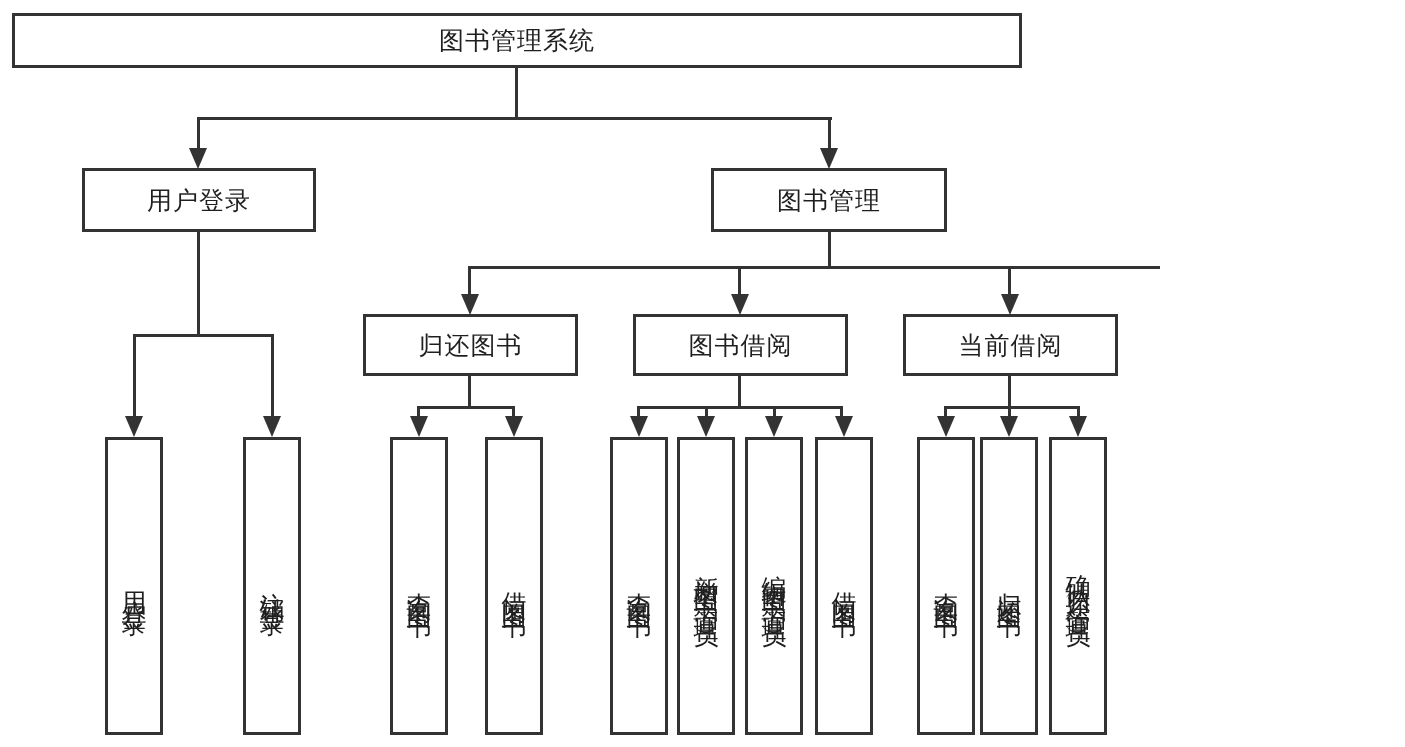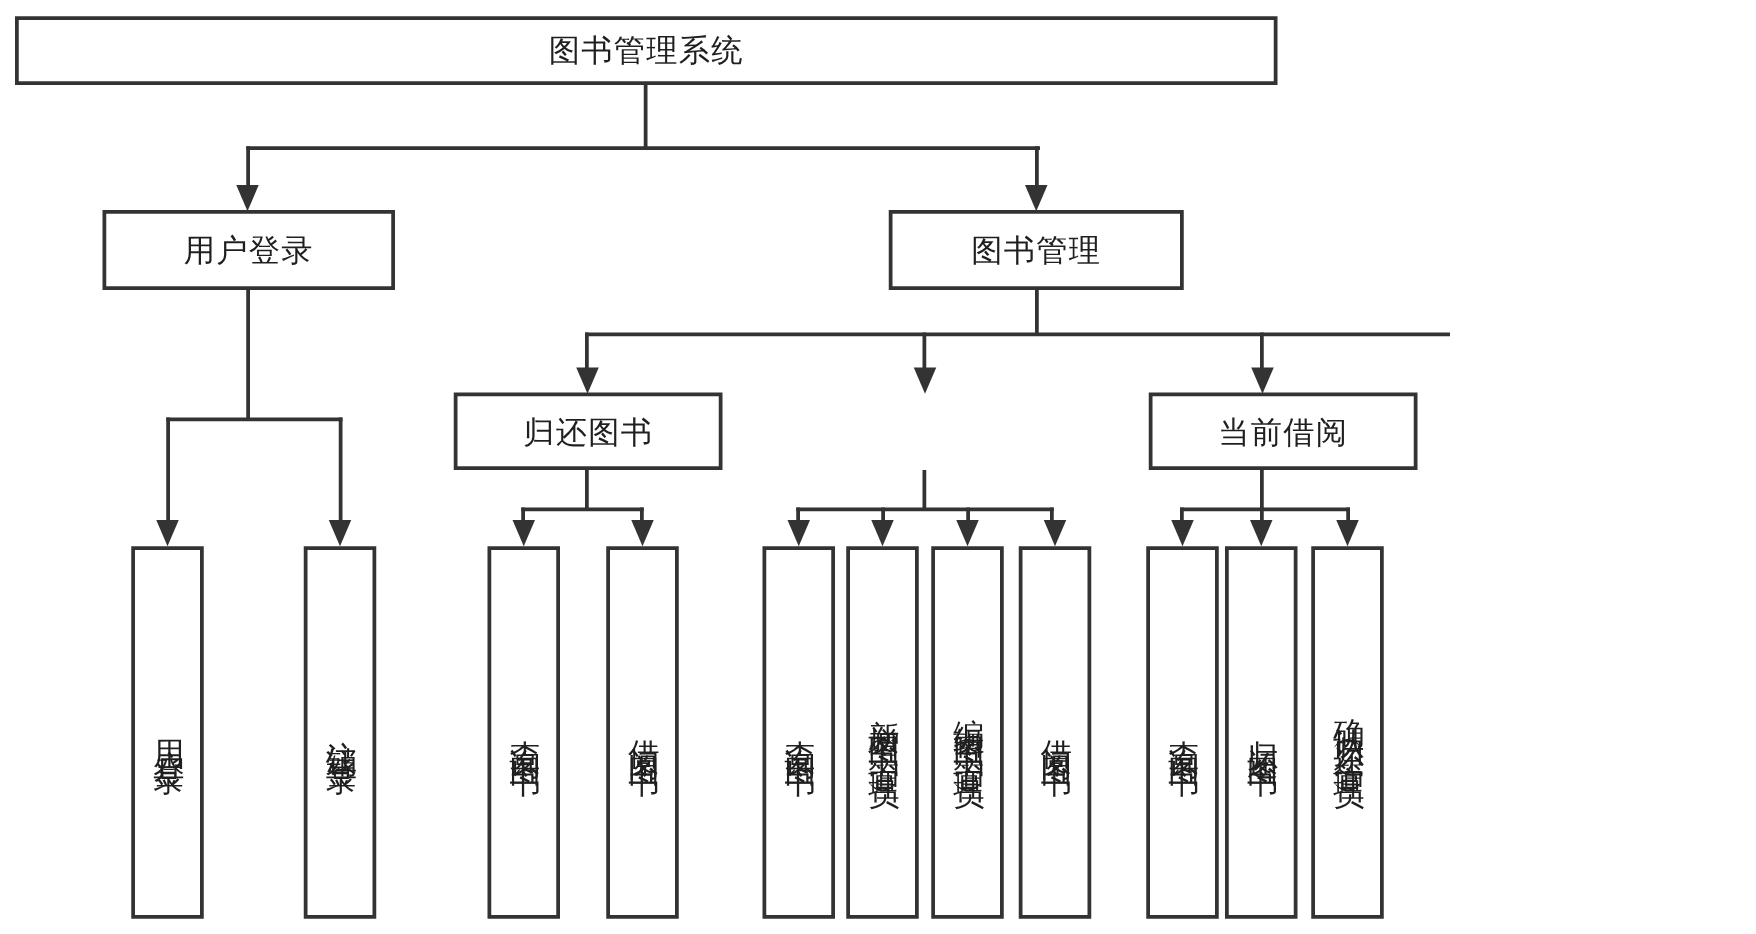--- a/index.html
+++ b/index.html
@@ -52,22 +52,23 @@
 <div id="canvas">
 
   <div class="box hbox" style="left:12px; top:13px; width:1010px; height:55px;">图书管理系统</div>
 
   <div class="box hbox" style="left:82px; top:168px; width:234px; height:64px;">用户登录</div>
 
   <div class="box hbox" style="left:711px; top:168px; width:236px; height:64px;">图书管理</div>
 
   <div class="box hbox" style="left:363px; top:314px; width:215px; height:62px;">归还图书</div>
 
+  <div class="box hbox" style="left:633px; top:314px; width:215px; height:62px;">图书借阅</div>
 
-  <div class="box hbox" style="left:903px; top:314px; width:215px; height:62px;margin-left:16px;">当前借阅</div>
+  <div class="box hbox" style="left:903px; top:314px; width:215px; height:62px;">当前借阅</div>
 
 
   <div class="box vbox" style="left:105px; top:437px; width:58px; height:298px;">用户登录</div>
 
   <div class="box vbox" style="left:243px; top:437px; width:58px; height:298px;">注销登录</div>
 
   <div class="box vbox" style="left:390px; top:437px; width:58px; height:298px;">查询图书</div>
 
   <div class="box vbox" style="left:485px; top:437px; width:58px; height:298px;">借阅图书</div>
 

